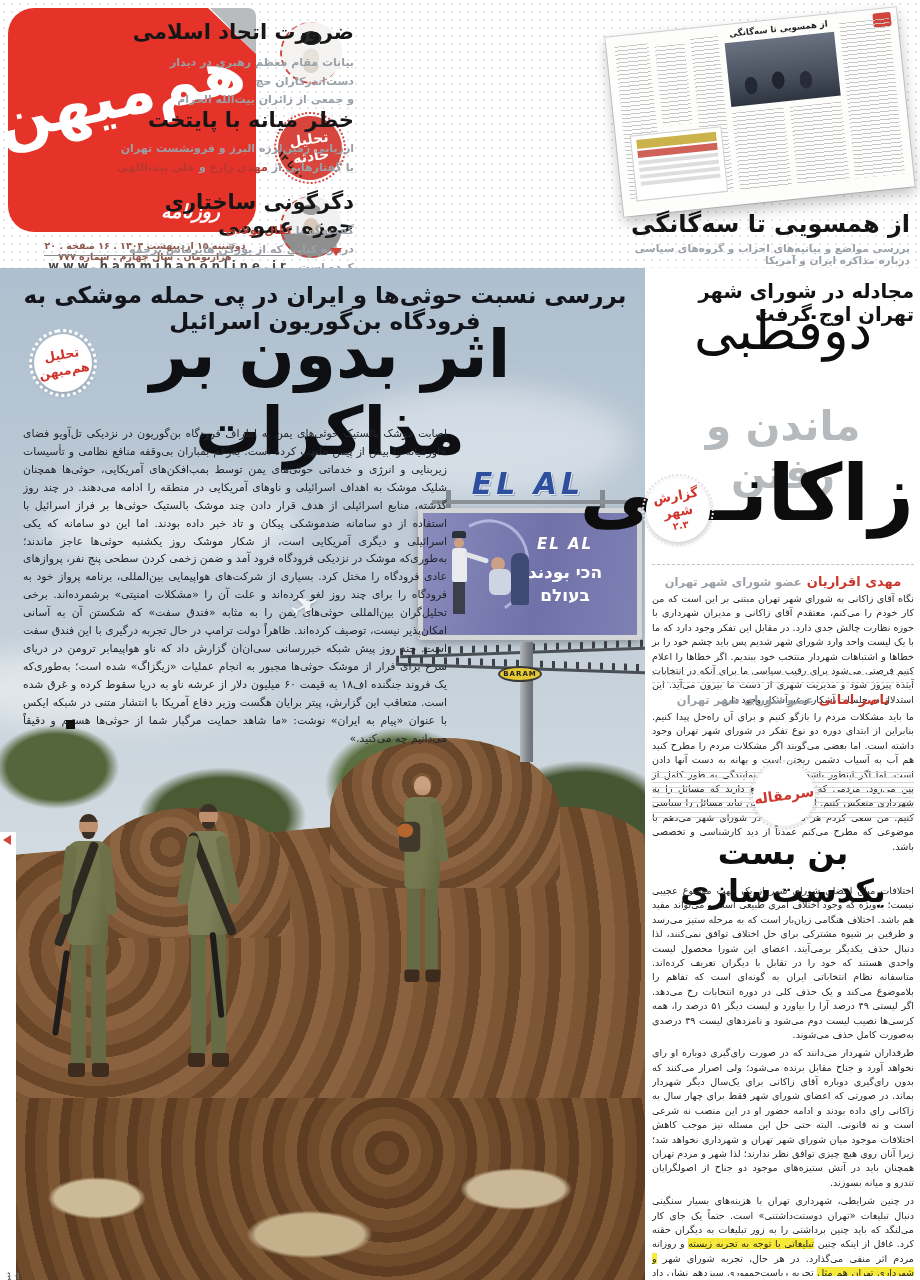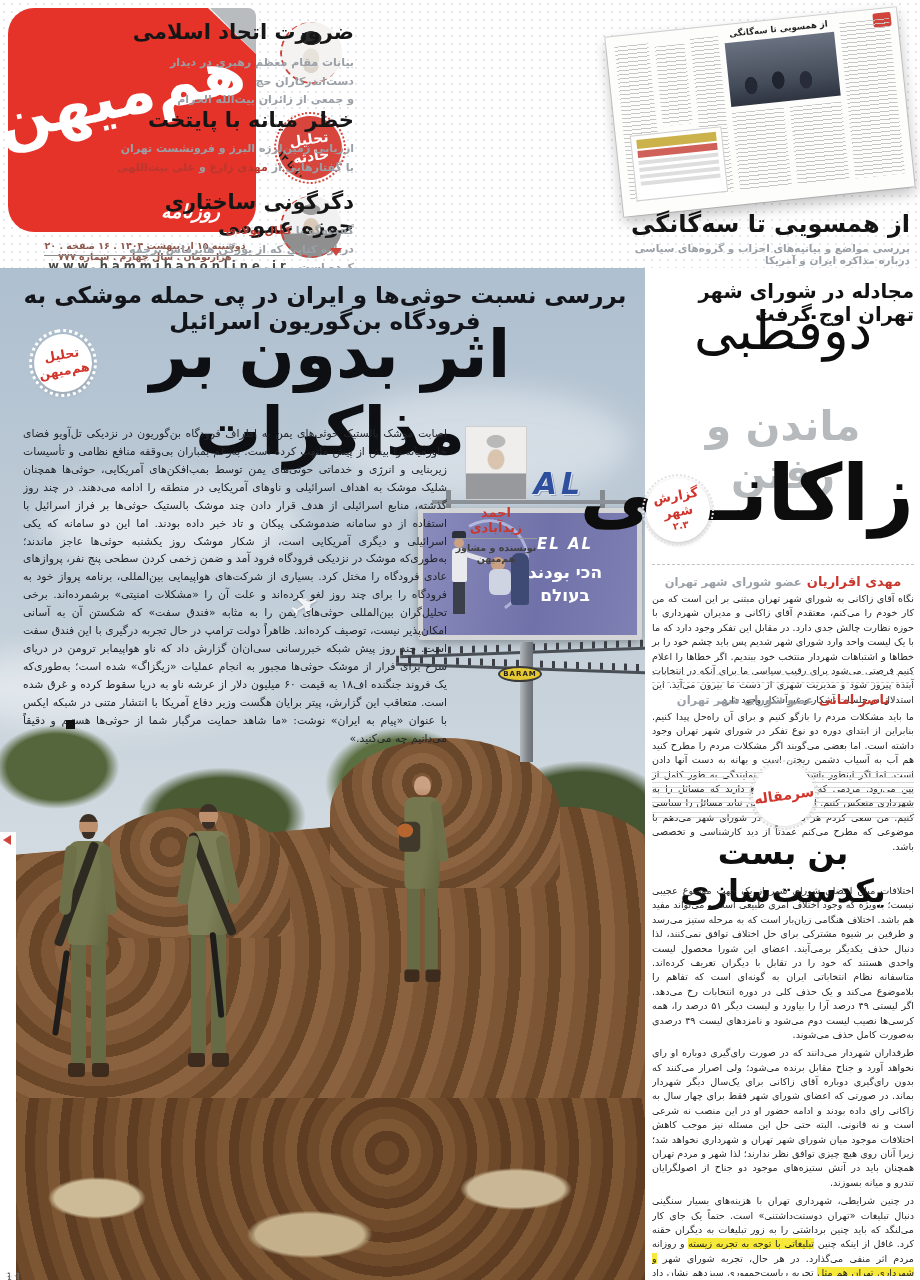--- a/index.html
+++ b/index.html
@@ -404,25 +404,20 @@
         </div>
     </div>
 
     <div class="main-kicker">بررسی نسبت حوثی‌ها و ایران در پی حمله موشکی به فرودگاه بن‌گوریون اسرائیل</div>
     <div class="main-headline">اثر بدون بر مذاکرات</div>
     <div class="badge-analysis">
       <span>تحلیل</span>
       <span>هم‌میهن</span>
     </div>
 
-    <div class="author-box">
-      <div class="author-photo"></div>
-      <div class="author-name">احمد زیدآبادی</div>
-      <div class="author-role">نویسنده و مشاور هم‌میهن</div>
-    </div>
 
     <div class="main-body">اصابت موشک بالستیک حوثی‌های یمن به اطراف فرودگاه بن‌گوریون در نزدیکی تل‌آویو فضای خاورمیانه را بیش از پیش ملتهب کرده است. به‌رغم بمباران بی‌وقفه منافع نظامی و تأسیسات زیربنایی و انرژی و خدماتی حوثی‌های یمن توسط بمب‌افکن‌های آمریکایی، حوثی‌ها همچنان شلیک موشک به اهداف اسرائیلی و ناوهای آمریکایی در منطقه را ادامه می‌دهند. در چند روز گذشته، منابع اسرائیلی از هدف قرار دادن چند موشک بالستیک حوثی‌ها بر فراز اسرائیل با استفاده از دو سامانه ضدموشکی پیکان و تاد خبر داده بودند. اما این دو سامانه که یکی اسرائیلی و دیگری آمریکایی است، از شکار موشک روز یکشنبه حوثی‌ها عاجز ماندند؛ به‌طوری‌که موشک در نزدیکی فرودگاه فرود آمد و ضمن زخمی کردن سطحی پنج نفر، پروازهای عادی فرودگاه را مختل کرد. بسیاری از شرکت‌های هواپیمایی بین‌المللی، برنامه پرواز خود به فرودگاه را برای چند روز لغو کرده‌اند و علت آن را «مشکلات امنیتی» برشمرده‌اند. برخی تحلیل‌گران بین‌المللی حوثی‌های یمن را به مثابه «فندق سفت» که شکستن آن به آسانی امکان‌پذیر نیست، توصیف کرده‌اند. ظاهراً دولت ترامپ در حال تجربه درگیری با این فندق سفت است. چند روز پیش شبکه خبررسانی سی‌ان‌ان گزارش داد که ناو هواپیمابر ترومن در دریای سرخ برای فرار از موشک حوثی‌ها مجبور به انجام عملیات «زیگزاگ» شده است؛ به‌طوری‌که یک فروند جنگنده اف‌۱۸ به قیمت ۶۰ میلیون دلار از عرشه ناو به دریا سقوط کرده و غرق شده است. متعاقب این گزارش، پیتر برایان هگست وزیر دفاع آمریکا با انتشار متنی در شبکه ایکس با عنوان «پیام به ایران» نوشت: «ما شاهد حمایت مرگبار شما از حوثی‌ها هستیم و دقیقاً می‌دانیم چه می‌کنید.»</div>
     <div class="end-square"></div>
 
     <div class="vcap">
       <div class="vcap-tri"></div>
       <div class="vcap-inner" style="top:440px; left:3px;">نیروهای امنیتی اسرائیل در حال بررسی محلی در نزدیکی فرودگاه بن‌گوریون تل‌آویو که صبح یکشنبه یک موشک شلیک‌شده به آن اصابت کرد / عکس: AP</div>
     </div>
   </div>
 

